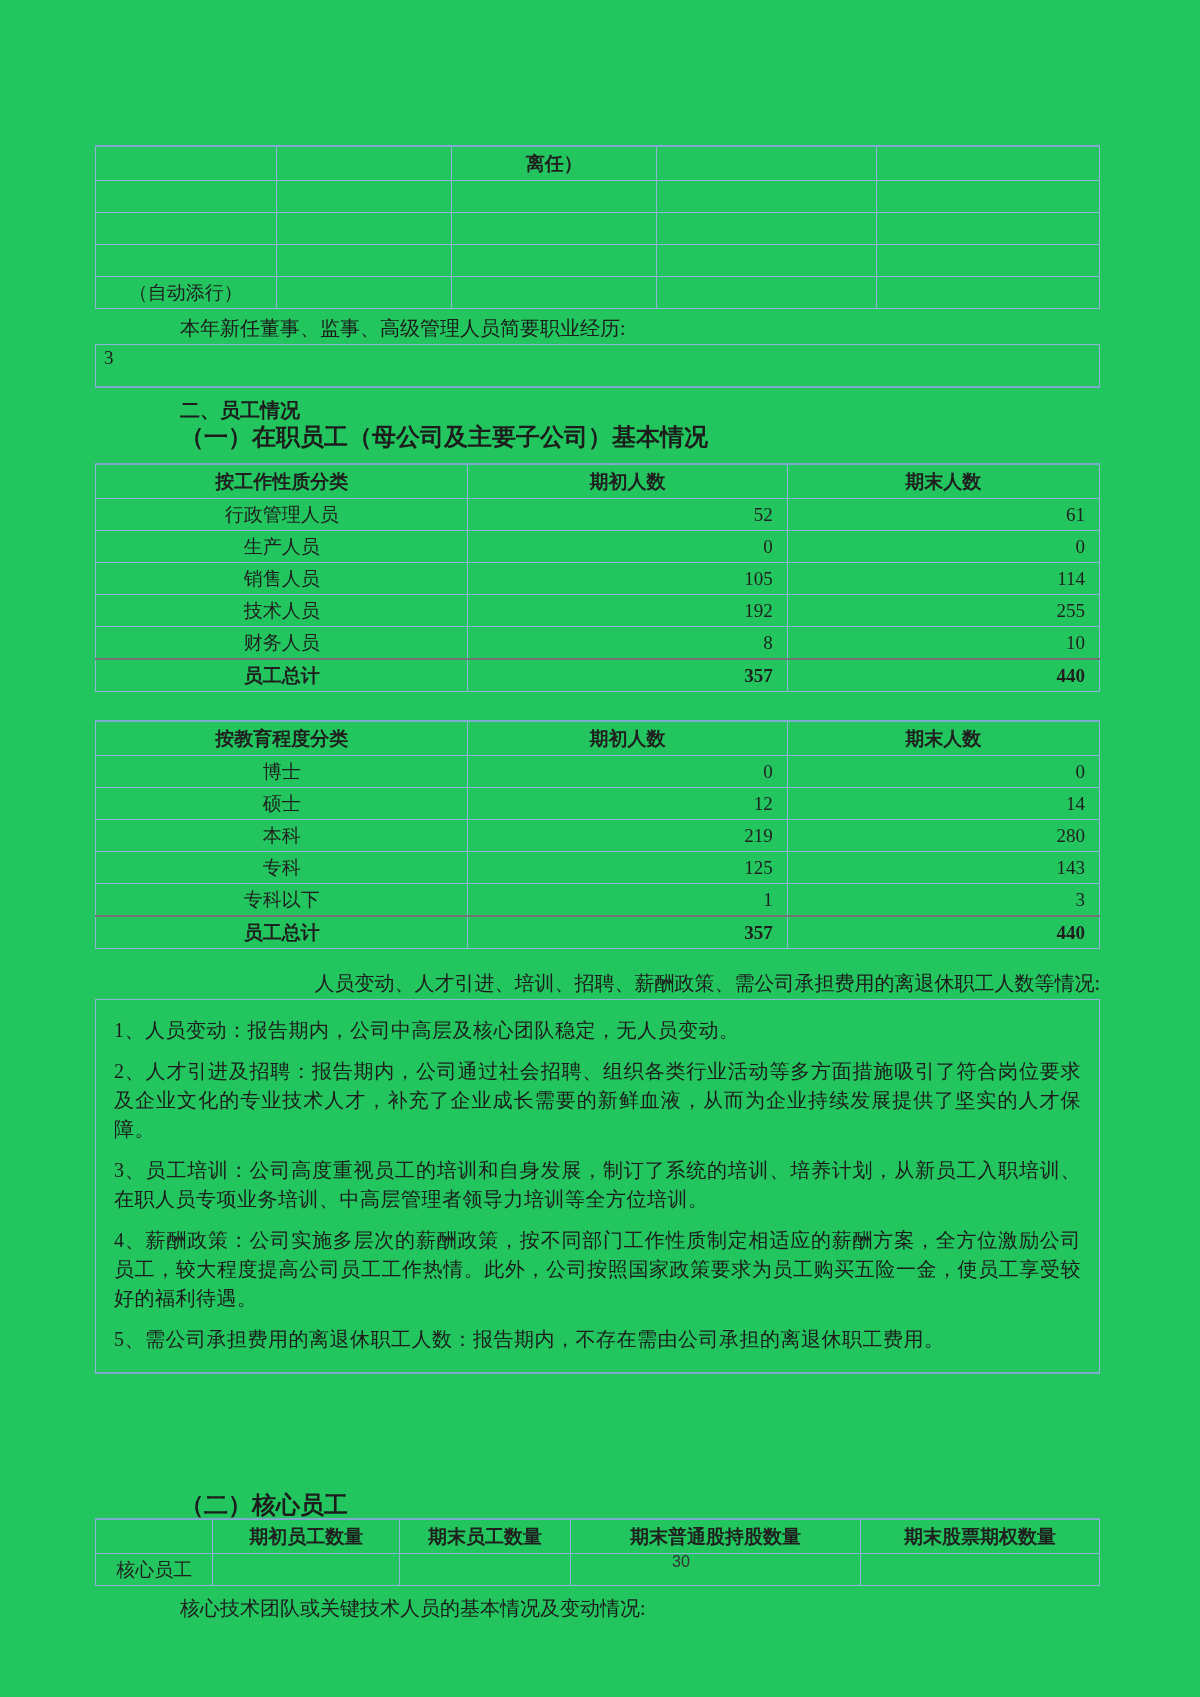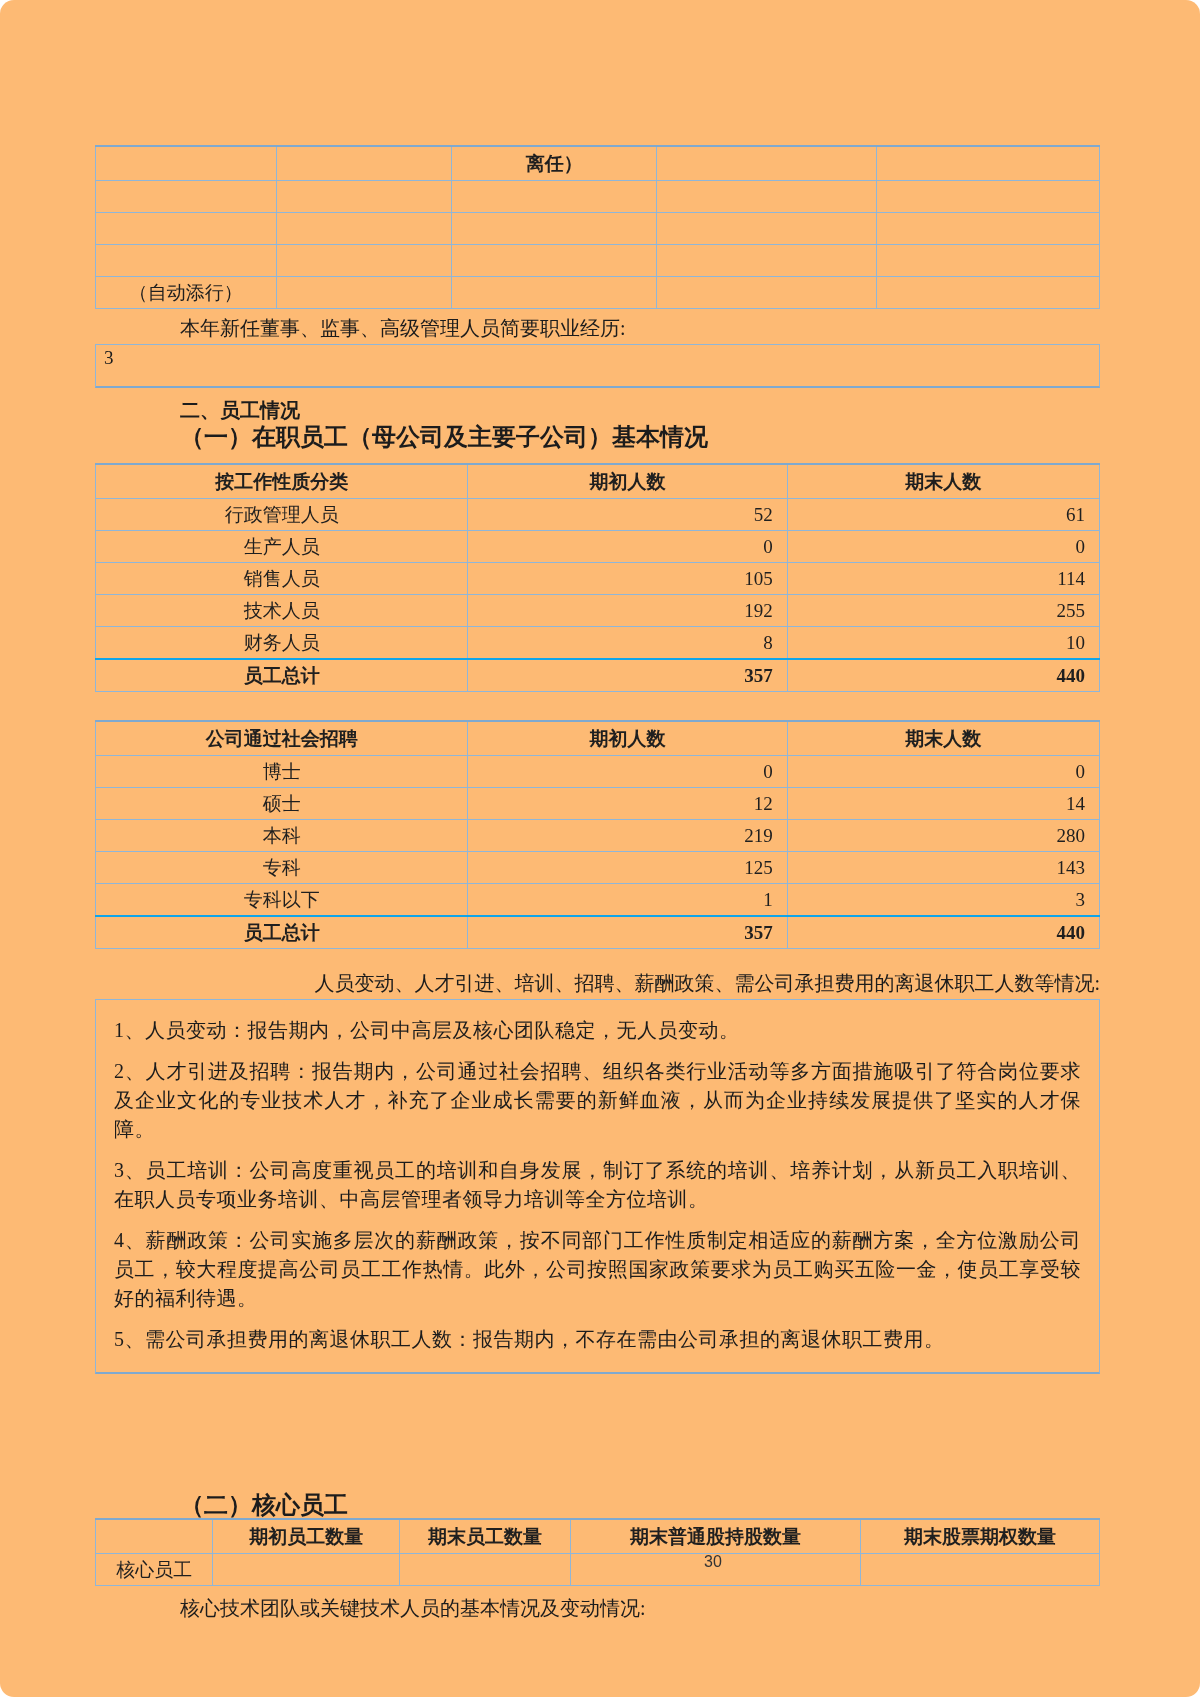--- a/index.html
+++ b/index.html
@@ -1,23 +1,22 @@
 <!DOCTYPE html>
 <html><head>
 <meta charset="utf-8">
 <style>
   html,body{margin:0;padding:0;background:#ffffff;}
   .page{
     position:relative;
     width:1200px;height:1697px;
-    background:#fdba74;
+    background:#22c55e;
     font-family:"Liberation Serif","DejaVu Serif",serif;
     color:#1c1c1c;
     overflow:hidden;
-    border-radius:14px;
   }
   .content{margin-left:95px;width:1005px;}
 
   
   table.tbl{
     width:100%;
     border-collapse:collapse;
     table-layout:fixed;
     font-size:19px;
     color:#1f1f1f;
@@ -27,21 +26,21 @@
     padding:0 4px;
     height:31px;
     text-align:center;
     font-weight:normal;
     overflow:hidden;
     white-space:nowrap;
   }
   table.tbl{border-top:2px solid #7fa9cf;}
   table.tbl tr.head th{font-weight:bold;height:33px;}
   table.tbl td.num{text-align:right;padding-right:14px;}
-  table.tbl tr.total td{font-weight:bold;border-top:2px solid #0ea5e9;}
+  table.tbl tr.total td{font-weight:bold;border-top:2px solid #737373;}
 
   .top-table{margin-top:145px;}
   .top-table td{height:32px;}
   .top-table .hdr{font-weight:bold;height:33px;}
 
   .label-line{
     margin-top:6px;
     padding-left:85px;
     font-size:20px;
     line-height:26px;
@@ -97,21 +96,21 @@
   .core-table{}
   .core-table td{height:34px;}
   .core-note{
     margin-top:9px;
     padding-left:85px;
     font-size:20px;
     line-height:26px;
   }
   .page-number{
     position:absolute;
-    left:704px;top:1553px;
+    left:672px;top:1553px;
     font-family:"Liberation Sans","DejaVu Sans",sans-serif;
     font-size:16px;
     color:#333;
   }
 </style>
 </head>
 <body>
 
 <div class="page">
   <div class="content">
@@ -217,21 +216,21 @@
     <div class="gap16"></div>
 
     <table class="tbl edu-table">
       <colgroup>
           <col style="width:37.1%">
           <col style="width:31.8%">
           <col style="width:31.1%">
         </colgroup>
       <tbody>
           <tr class="head">
-        <th>公司通过社会招聘</th>
+        <th>按教育程度分类</th>
         <th>期初人数</th>
         <th>期末人数</th>
       </tr>
       <tr>
         <td>博士</td>
         <td class="num">0</td>
         <td class="num">0</td>
       </tr>
       <tr>
         <td>硕士</td>

